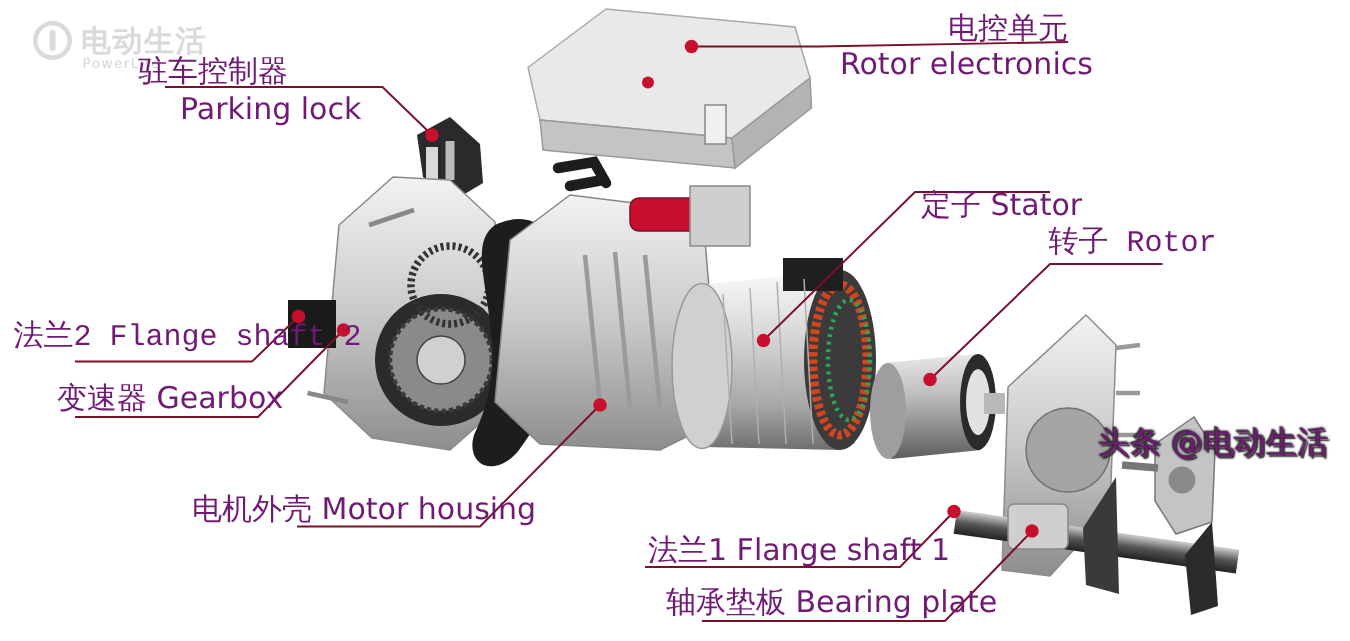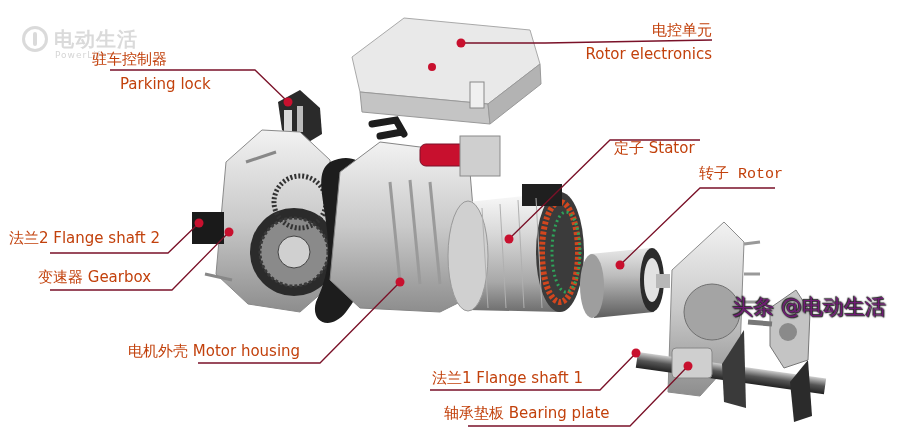--- a/index.html
+++ b/index.html
@@ -1,19 +1,19 @@
 <!DOCTYPE html>
 <html><head>
   <meta charset="utf-8">
   <style>
     html, body { margin: 0; padding: 0; background: #ffffff; }
     body { width: 900px; height: 427px; position: relative; overflow: hidden;
            font-family: "DejaVu Sans", "Liberation Sans", sans-serif; }
-    #stage { position: absolute; left: 0; top: 12px; width: 900px; height: 317px; }
-    .label { position: absolute; color: #c2410c; font-size: 15px; line-height: 18px; white-space: nowrap; }
+    #stage { position: absolute; left: 0; top: 0; width: 900px; height: 317px; }
+    .label { position: absolute; color: #701a75; font-size: 20px; line-height: 18px; white-space: nowrap; }
     .label.right { text-align: right; }
     .watermark-top { position: absolute; left: 22px; top: 14px; display: flex; align-items: center; opacity: 0.55; }
     .wm-logo { width: 26px; height: 26px; border-radius: 50%; border: 3px solid #bdbdbd; box-sizing: border-box; position: relative; }
     .wm-logo::after { content: ""; position: absolute; left: 8px; top: 3px; width: 4px; height: 14px; background: #bdbdbd; border-radius: 2px; }
     .wm-text { margin-left: 6px; color: #bdbdbd; font-size: 20px; font-weight: bold; letter-spacing: 1px; line-height: 20px; }
     .wm-sub { position: absolute; left: 55px; top: 38px; color: #c4c4c4; font-size: 9px; letter-spacing: 1px; opacity: 0.7; }
     .watermark-bottom { position: absolute; right: 14px; bottom: 10px; color: #701a75; font-size: 21px; line-height: 24px;
                         text-shadow: 0 0 2px #333, 1px 1px 1px #222, -1px -1px 1px #222; }
   </style>
 </head>
@@ -155,21 +155,21 @@
 
   <div class="label right" style="left:600px; top:9px; width:112px;">电控单元</div>
   <div class="label right" style="left:560px; top:33px; width:152px;">Rotor electronics</div>
 
   <div class="label" style="left:92px; top:38px;">驻车控制器</div>
   <div class="label" style="left:92px; top:63px;margin-left:28px;">Parking lock</div>
 
   <div class="label" style="left:614px; top:107px;margin-top:20px;">定子 Stator</div>
   <div class="label" style="left:699px; top:154px;font-family:Liberation Mono, monospace;">转子 Rotor</div>
 
-  <div class="label" style="left:9px; top:217px;">法兰2 Flange shaft 2</div>
+  <div class="label" style="left:9px; top:217px;font-family:Liberation Mono, monospace;">法兰2 Flange shaft 2</div>
   <div class="label" style="left:128px; top:330px;">电机外壳 Motor housing</div>
 
   <div class="label" style="left:38px; top:256px;">变速器 Gearbox</div>
 
   <div class="label" style="left:432px; top:357px;">法兰1 Flange shaft 1</div>
   <div class="label" style="left:444px; top:392px;">轴承垫板 Bearing plate</div>
 
   <div class="watermark-bottom">头条 @电动生活</div>
 </div>
 

